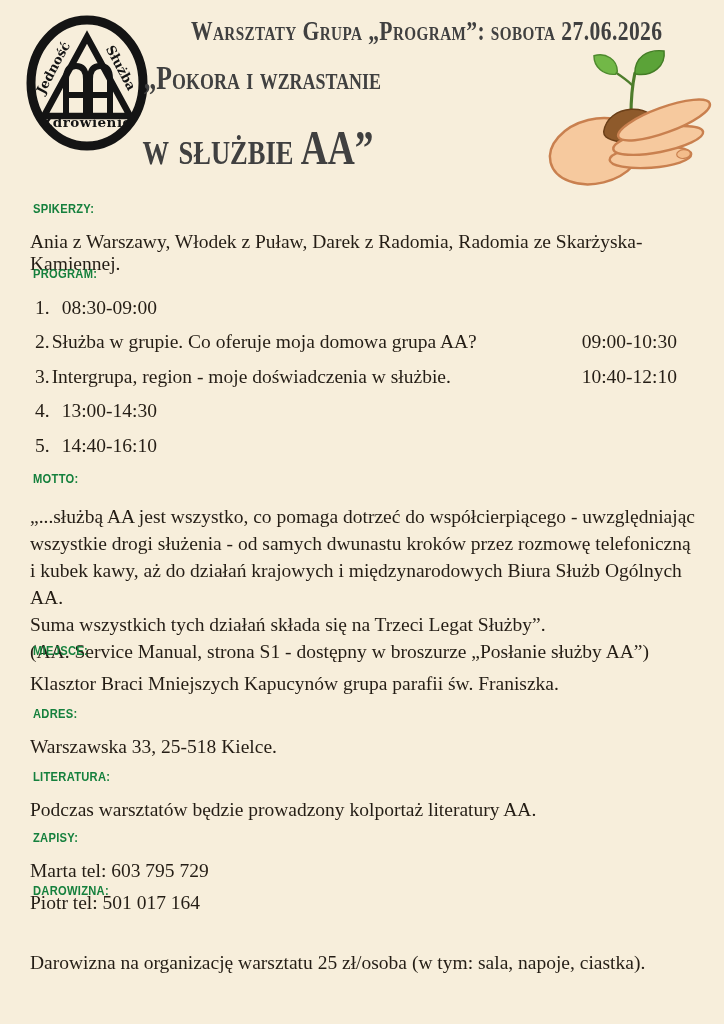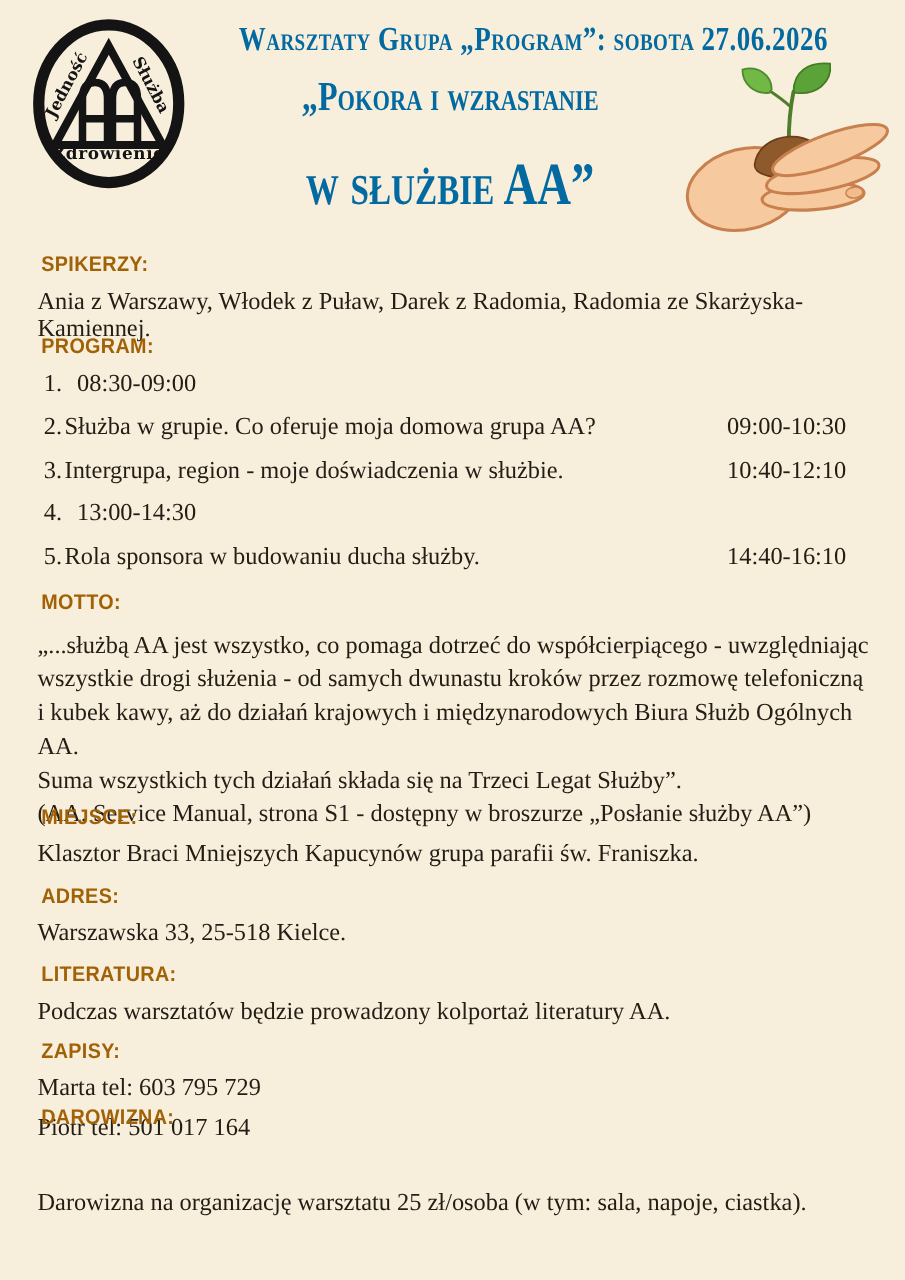--- a/index.html
+++ b/index.html
@@ -8,36 +8,36 @@
     width: 724px; height: 1024px;
     background: #f7eedb;
     position: relative;
     overflow: hidden;
     font-family: "Liberation Serif", serif;
     color: #241d15;
   }
   .abs { position: absolute; }
 
   
-  .display { font-weight: 700; color: #0369a1; text-align: center; }
+  .display { font-weight: 700; color: #404040; text-align: left; }
   .sc { font-variant: small-caps; }
   .squeeze  { display: inline-block; transform: scaleX(0.78); transform-origin: 50% 50%; white-space: nowrap; }
   .squeeze2 { display: inline-block; transform: scaleX(0.80); transform-origin: 50% 50%; white-space: nowrap; }
 
   .event-line { left: 132px; top: 16px; width: 500px; font-size: 27px; letter-spacing: 0.5px; }
   .title-1    { left: 110px; top: 60px;  width: 500px; font-size: 33px; }
   .title-2    { left: 110px; top: 120px; width: 500px; font-size: 48px; }
 
   
   .heading {
     font-family: "Liberation Sans", sans-serif;
     font-weight: 700;
-    font-size: 17px;
+    font-size: 12px;
     letter-spacing: 0.3px;
-    color: #a16207;
+    color: #15803d;
     left: 33px;
   }
   .squeeze-h { display: inline-block; transform: scaleX(0.93); transform-origin: 0 50%; white-space: nowrap; }
 
   
   .body-text { font-size: 19.5px; color: #241d15; left: 30px; width: 670px; }
   .pre { white-space: pre-line; line-height: 27px; }
 
   
   .prow {
@@ -125,21 +125,20 @@
   <span class="num">3.</span>
   <span class="ttl">Intergrupa, region - moje doświadczenia w służbie.</span>
   <span class="time">10:40-12:10</span>
 </div>
 <div class="abs prow" style="top:400px;">
   <span class="num">4.</span>
   <span class="time">13:00-14:30</span>
 </div>
 <div class="abs prow" style="top:435px;">
   <span class="num">5.</span>
-  <span class="ttl">Rola sponsora w budowaniu ducha służby.</span>
   <span class="time">14:40-16:10</span>
 </div>
 
 <div class="abs heading" style="top:472px;">
   <span class="squeeze-h">MOTTO:</span>
 </div>
 <div class="abs body-text pre" style="top:503px;">„...służbą AA jest wszystko, co pomaga dotrzeć do współcierpiącego - uwzględniając
 wszystkie drogi służenia - od samych dwunastu kroków przez rozmowę telefoniczną
 i kubek kawy, aż do działań krajowych i międzynarodowych Biura Służb Ogólnych AA.
 Suma wszystkich tych działań składa się na Trzeci Legat Służby”.

